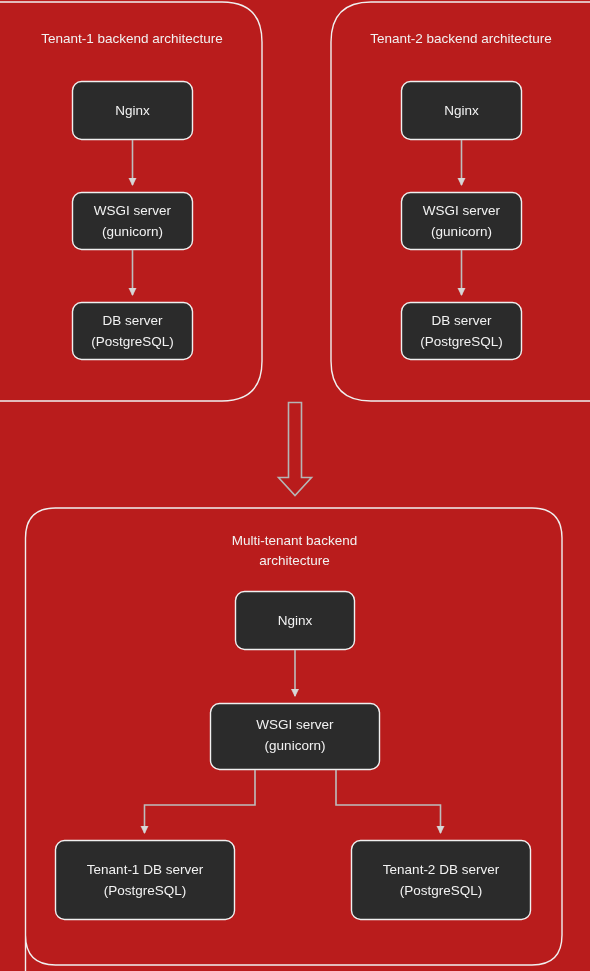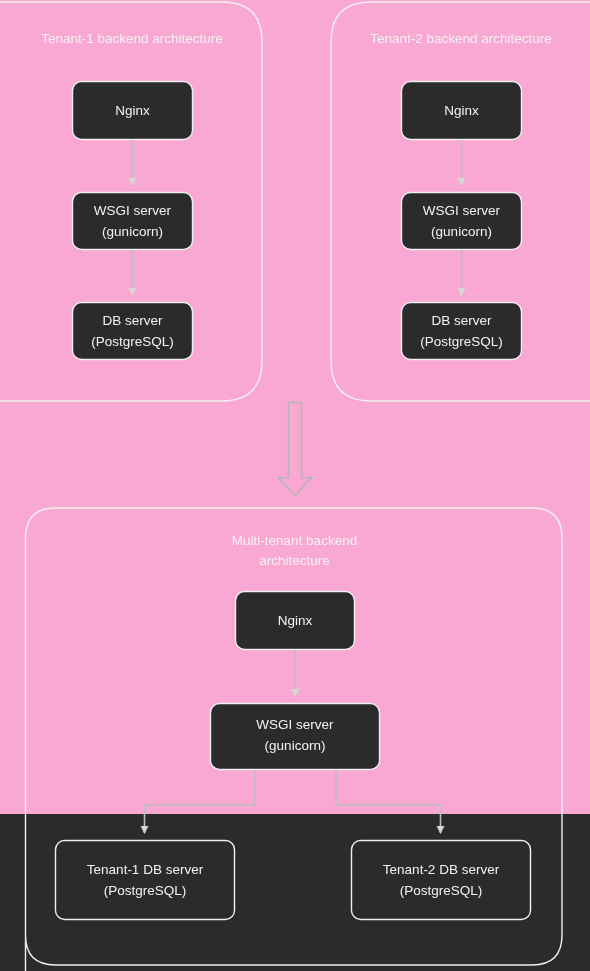--- a/index.html
+++ b/index.html
@@ -9,22 +9,22 @@
   }
   body {
     width: 590px;
     height: 971px;
     overflow: hidden;
     font-family: "Liberation Sans", sans-serif;
   }
   #diagram-root {
     position: relative;
     width: 590px;
-    height: 814px;
-    background: #f9a8d4;
+    height: 971px;
+    background: #b91c1c;
   }
   svg.diagram {
     display: block;
     width: 590px;
     height: 971px;
   }
   .panel-outline {
     fill: none;
     stroke: #f0f0f0;
     stroke-width: 1.4;

